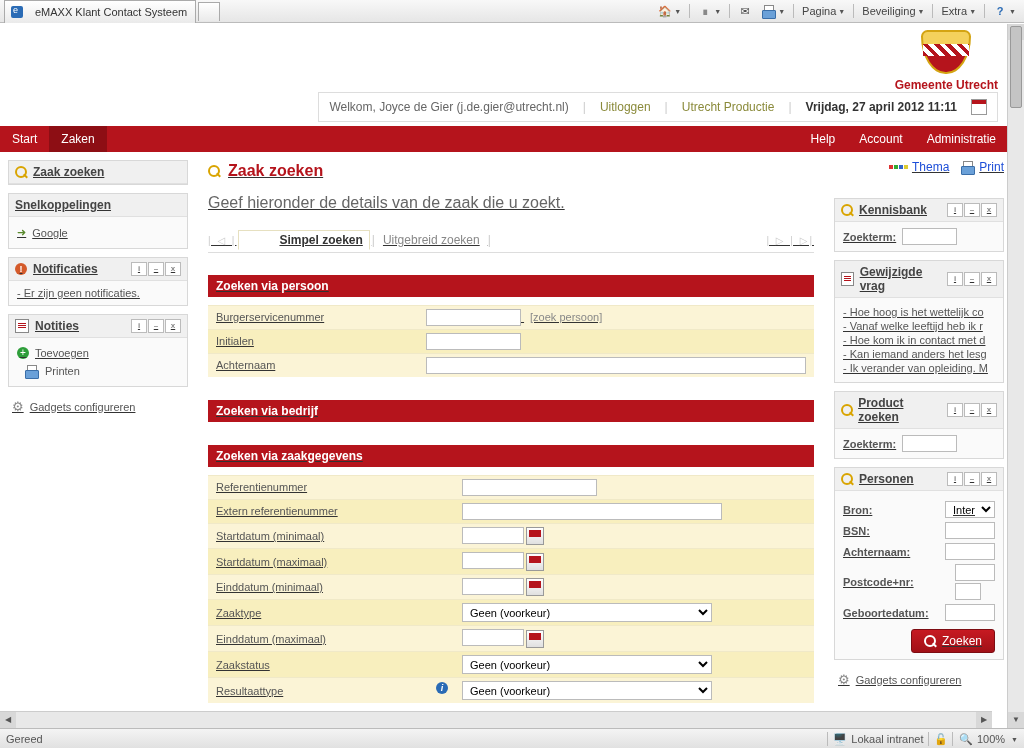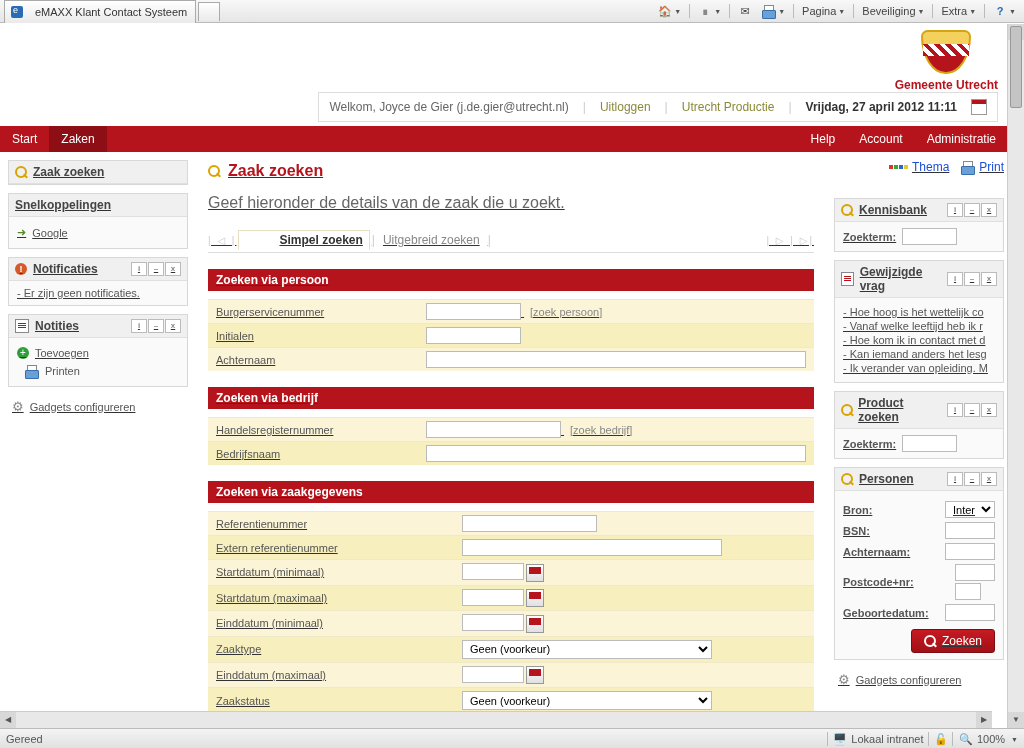--- a/index.html
+++ b/index.html
@@ -293,33 +293,20 @@
               </tr>
           <tr>
                 <td class="label">Achternaam</td>
               <td><input type="text" class="long" style="width: 380px;"></td>
               </tr>
         </tbody>
           </table>
 
         <div style="height:10px"></div>
         <div class="section-h">Zoeken via bedrijf</div>
-        <table class="form-table">
-          <tbody>
-              <tr>
-                <td class="label">Handelsregisternummer</td>
-              <td><input type="text" class="mid" style="">
-                  <a href="#" class="zoek-link">[zoek bedrijf]</a></td>
-              </tr>
-          <tr>
-                <td class="label">Bedrijfsnaam</td>
-              <td><input type="text" class="long" style="width: 380px;"></td>
-              </tr>
-        </tbody>
-          </table>
 
         <div style="height:10px"></div>
         <div class="section-h">Zoeken via zaakgegevens</div>
         <table class="form-table">
           <tbody>
               <tr>
                 <td class="label">Referentienummer</td>
               <td><input type="text" class="mid" style=""></td>
               </tr>
           <tr>

